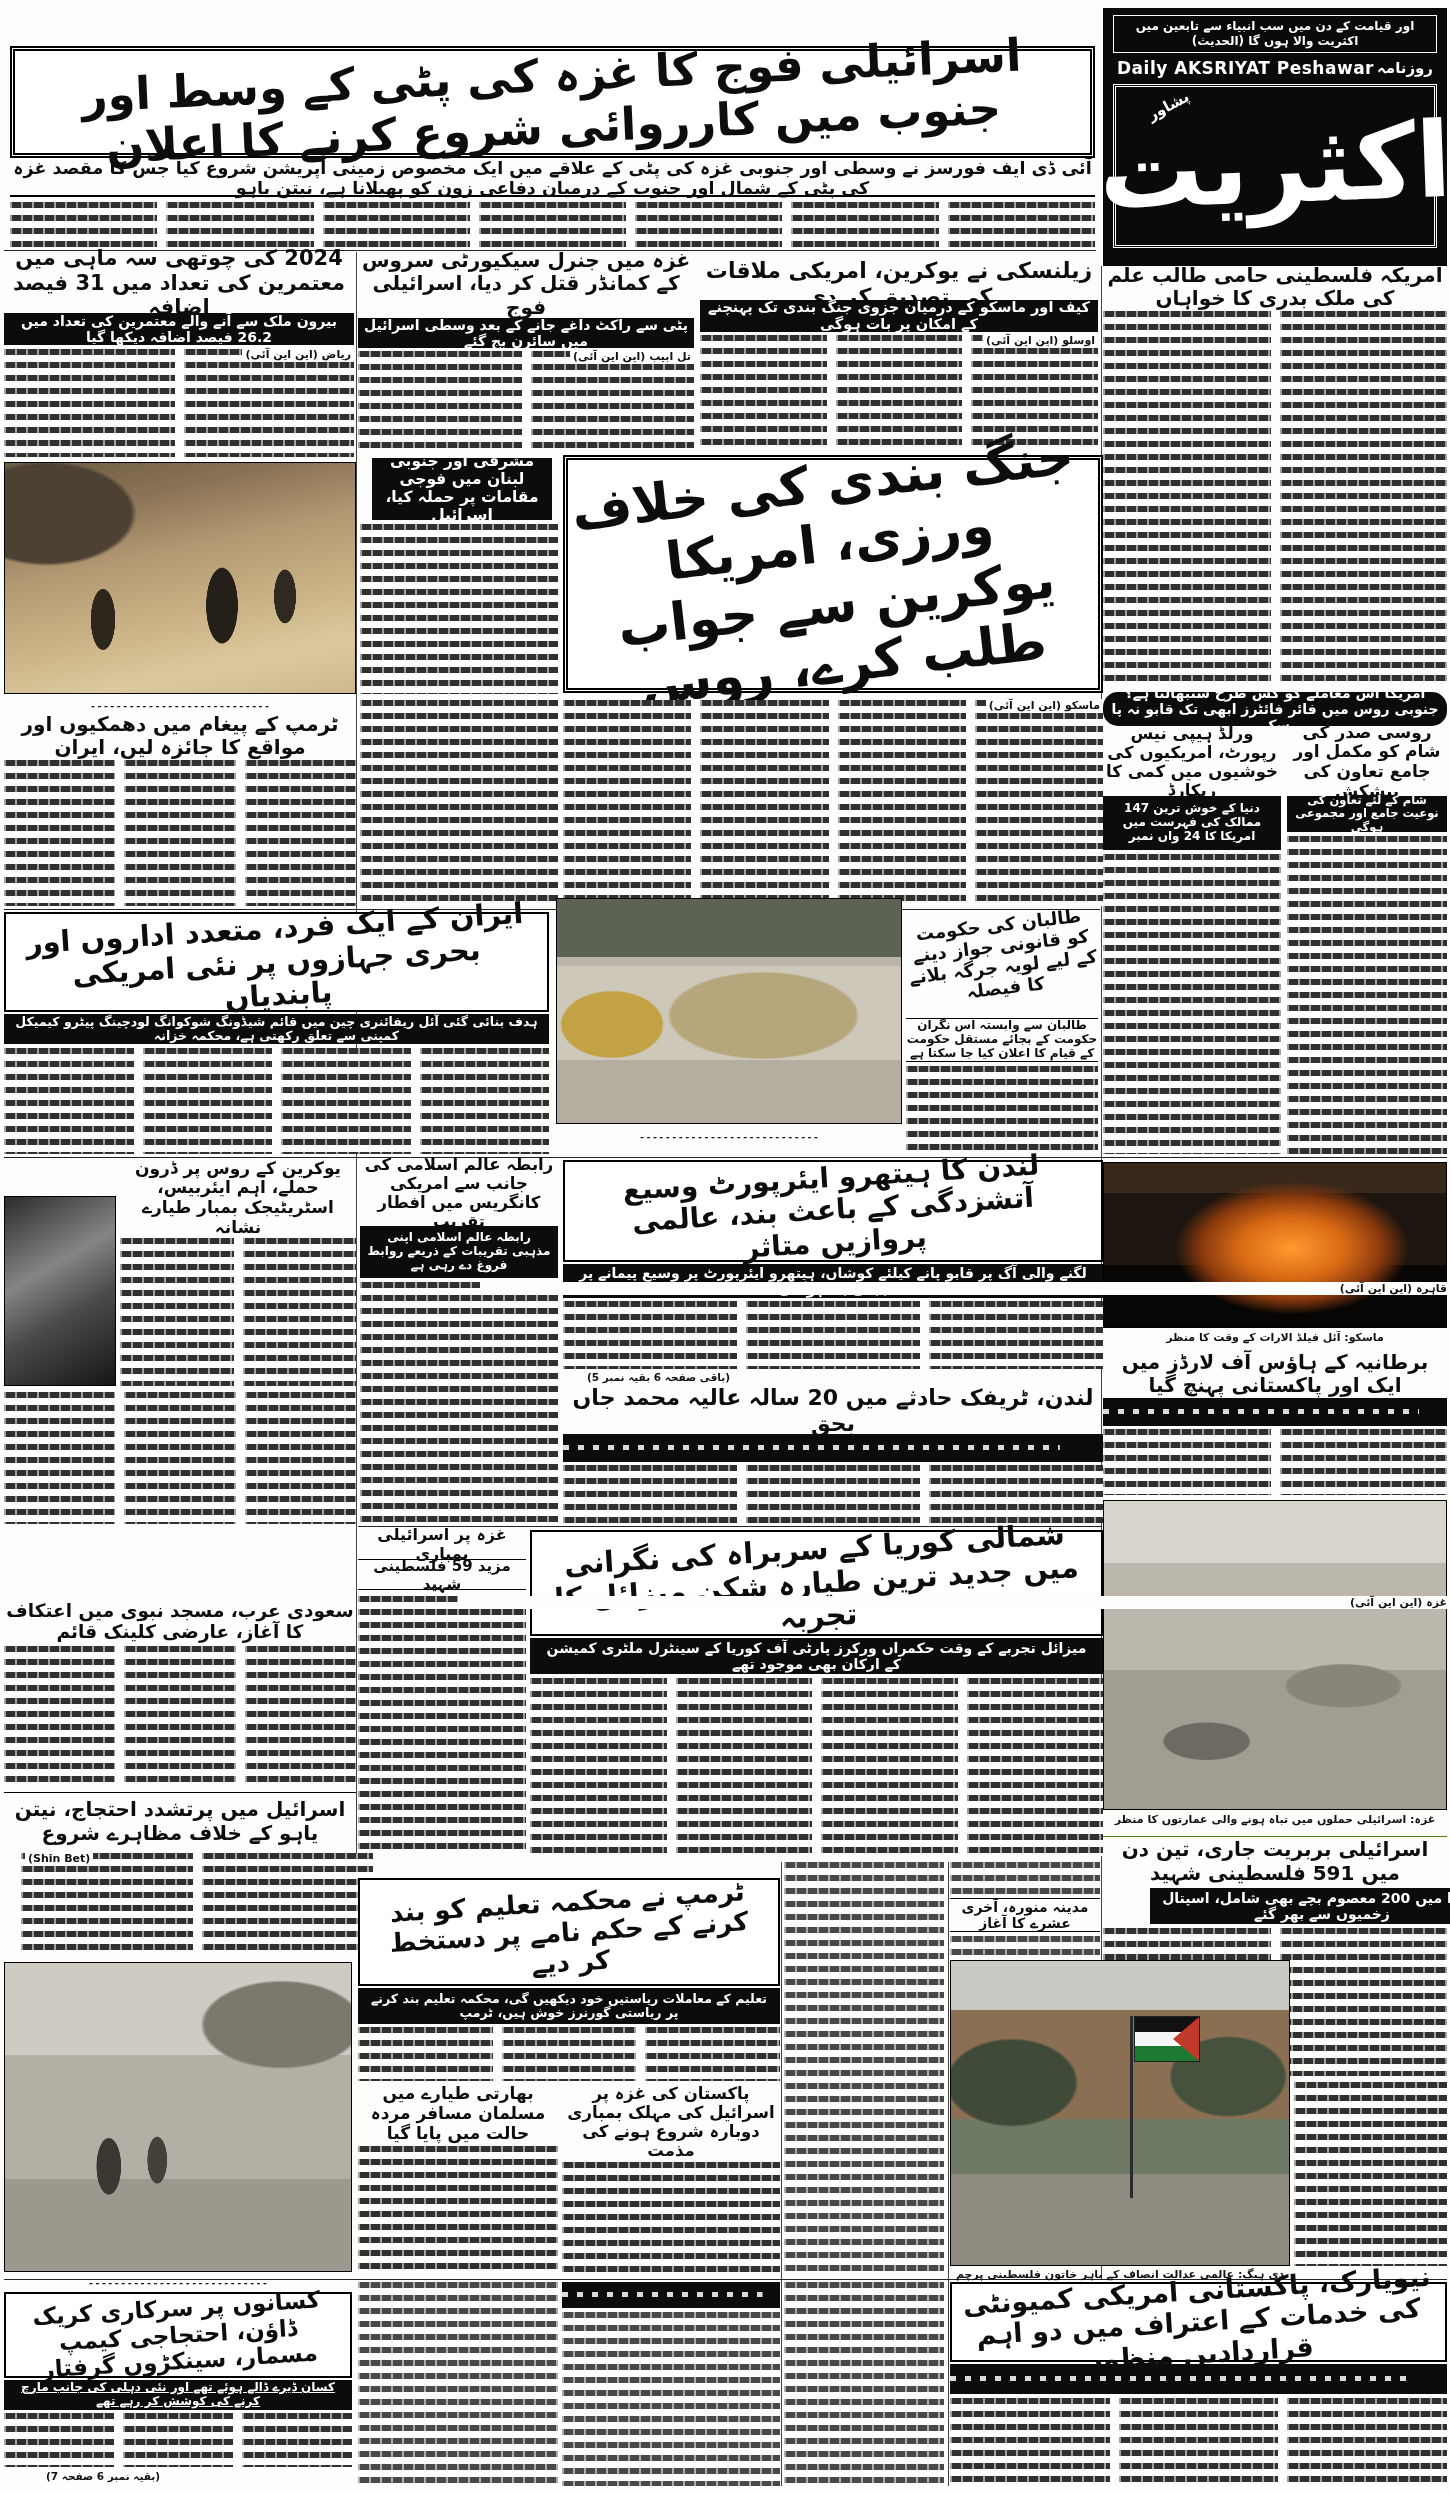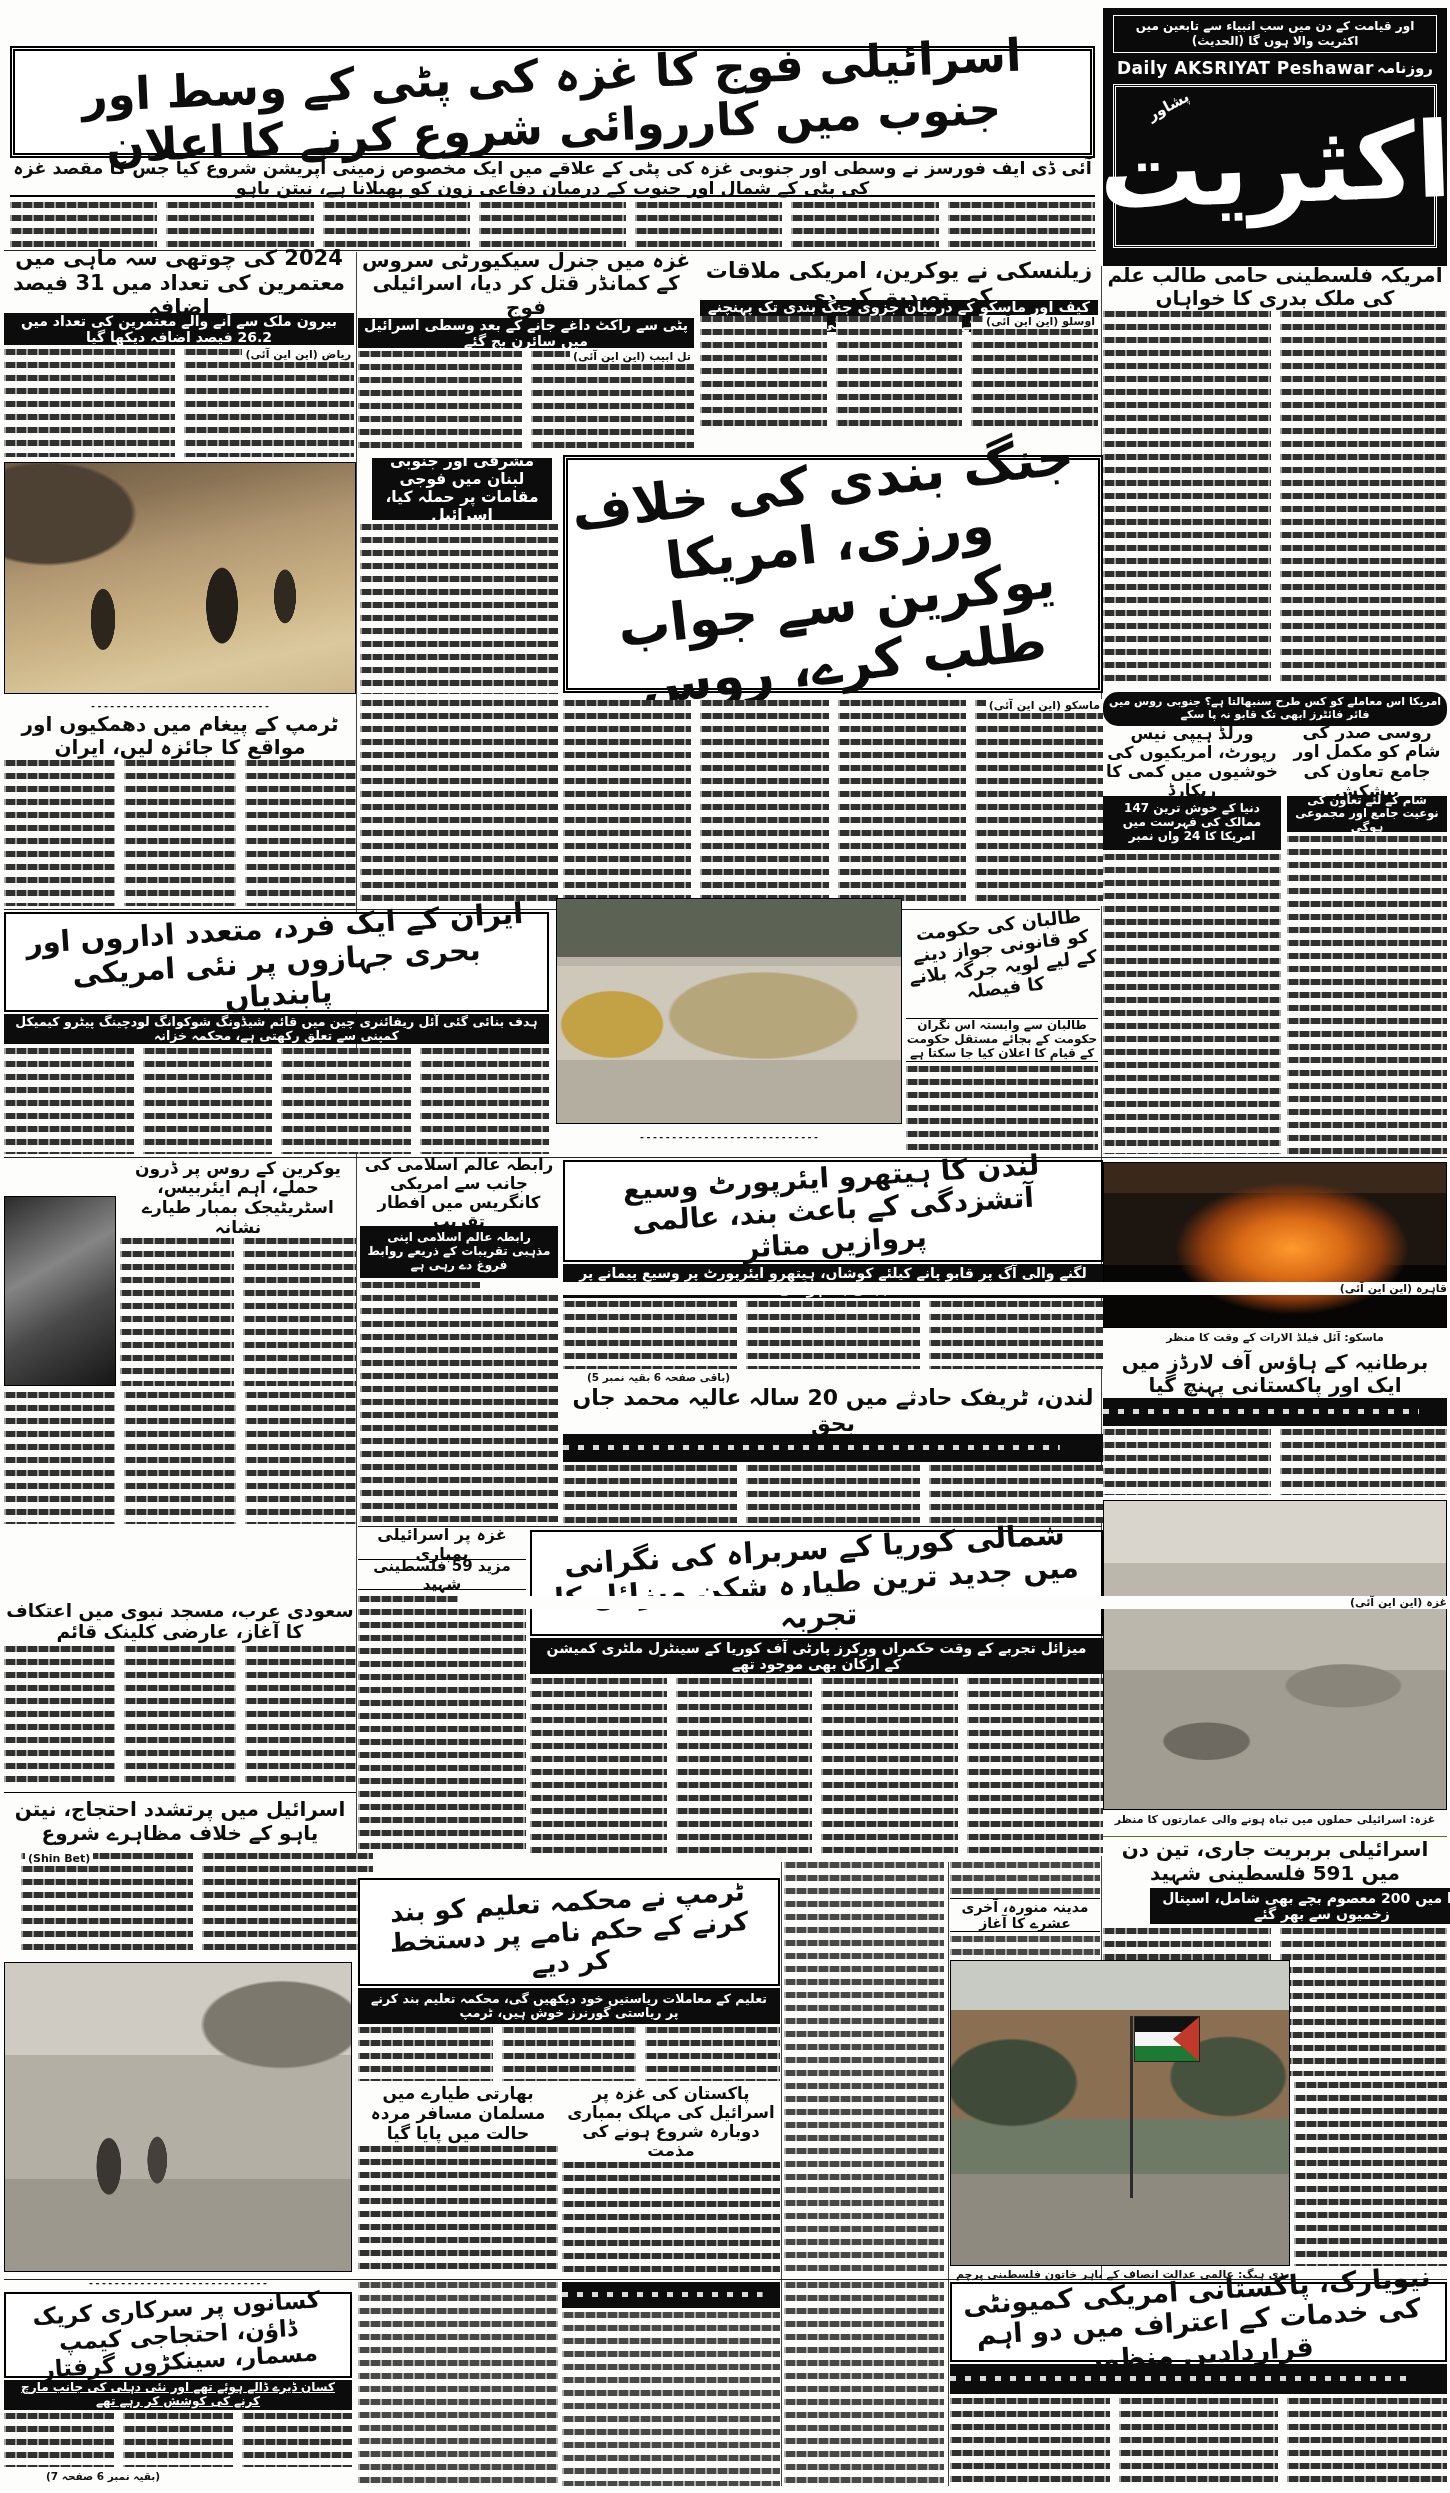--- a/index.html
+++ b/index.html
@@ -138,21 +138,21 @@
     <i class="btx"></i>
       <i class="btx"></i>
   </div>
 
   <div class="a hl" style="left:700px;top:262px;width:398px;height:44px;">
     <span style="font-size:22px;">زیلنسکی نے یوکرین، امریکی ملاقات کی تصدیق کر دی</span>
   </div>
   <div class="a kbar" style="left:700px;top:300px;width:398px;height:32px;font-size:14.5px;">
     <span>کیف اور ماسکو کے درمیان جزوی جنگ بندی تک پہنچنے کے امکان پر بات ہوگی</span>
   </div>
-  <div class="a cols" style="left:700px;top:316px;width:398px;height:116px;">
+  <div class="a cols" style="left:700px;top:335px;width:398px;height:116px;">
     <span class="dl">اوسلو (این این آئی)</span>
     <i class="btx"></i>
       <i class="btx"></i>
     <i class="btx"></i>
   </div>
 
   <div class="a hl" style="left:1103px;top:266px;width:344px;height:42px;">
     <span style="font-size:20px;">امریکہ فلسطینی حامی طالب علم کی ملک بدری کا خواہاں</span>
   </div>
   <div class="a cols" style="left:1103px;top:311px;width:344px;height:377px;">
@@ -182,21 +182,21 @@
 
   <div class="a hl" style="left:4px;top:714px;width:352px;height:44px;">
     <span style="font-size:20px;">ٹرمپ کے پیغام میں دھمکیوں اور مواقع کا جائزہ لیں، ایران</span>
   </div>
   <div class="a cols" style="left:4px;top:760px;width:352px;height:146px;">
     <i class="btx"></i>
       <i class="btx"></i>
     <i class="btx"></i>
   </div>
 
-  <div class="a kbar" style="left:1103px;top:692px;width:344px;height:34px;font-size:11px;border-radius:15px;">
+  <div class="a kbar" style="left:1103px;top:692px;width:344px;height:34px;font-size:14px;border-radius:15px;">
     <span>امریکا اس معاملے کو کس طرح سنبھالتا ہے؟ جنوبی روس میں فائر فائٹرز ابھی تک قابو نہ پا سکے</span>
   </div>
   <div class="a hl" style="left:1103px;top:730px;width:178px;height:64px;">
     <span style="font-size:16.5px;">ورلڈ ہیپی نیس رپورٹ، امریکیوں کی خوشیوں میں کمی کا ریکارڈ</span>
   </div>
   <div class="a kbar" style="left:1103px;top:796px;width:178px;height:54px;font-size:12px;">
     <span>دنیا کے خوش ترین 147 ممالک کی فہرست میں امریکا کا 24 واں نمبر</span>
   </div>
   <div class="a btx" style="left:1103px;top:854px;width:178px;height:300px;"></div>
   <div class="a hl" style="left:1287px;top:730px;width:160px;height:64px;">

